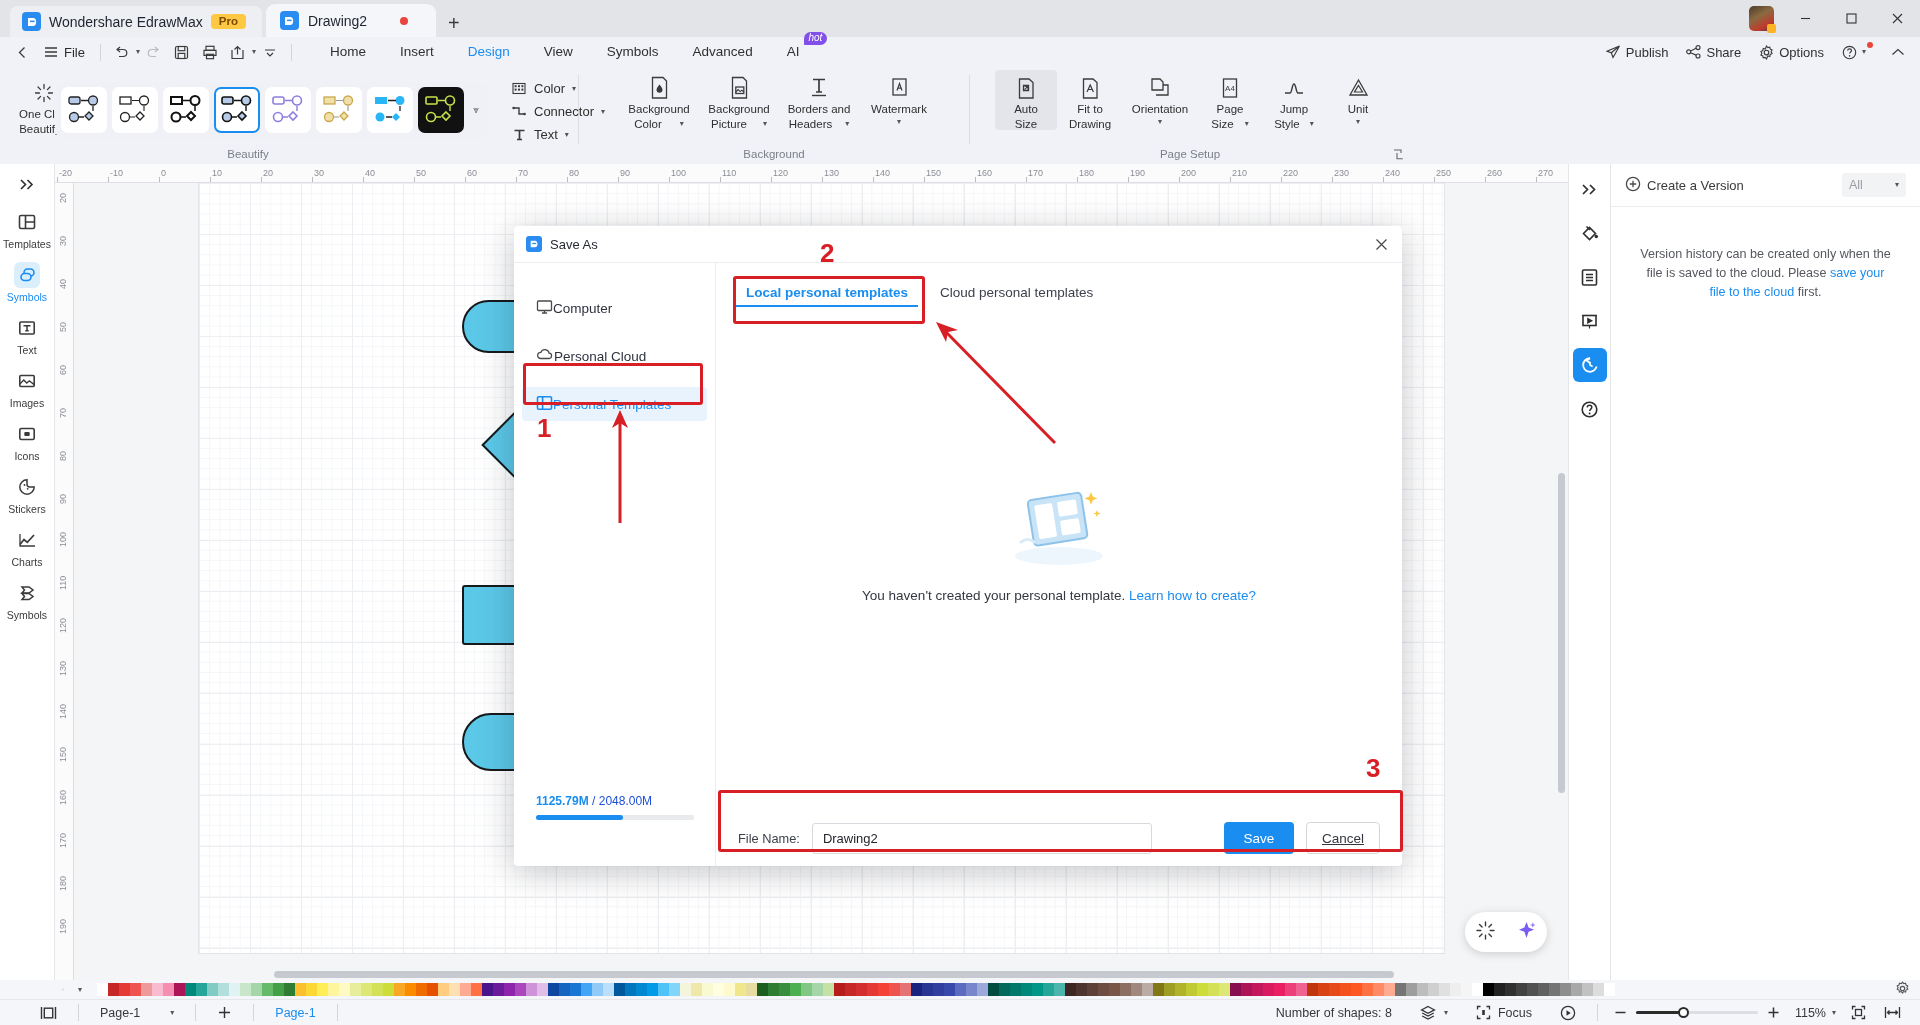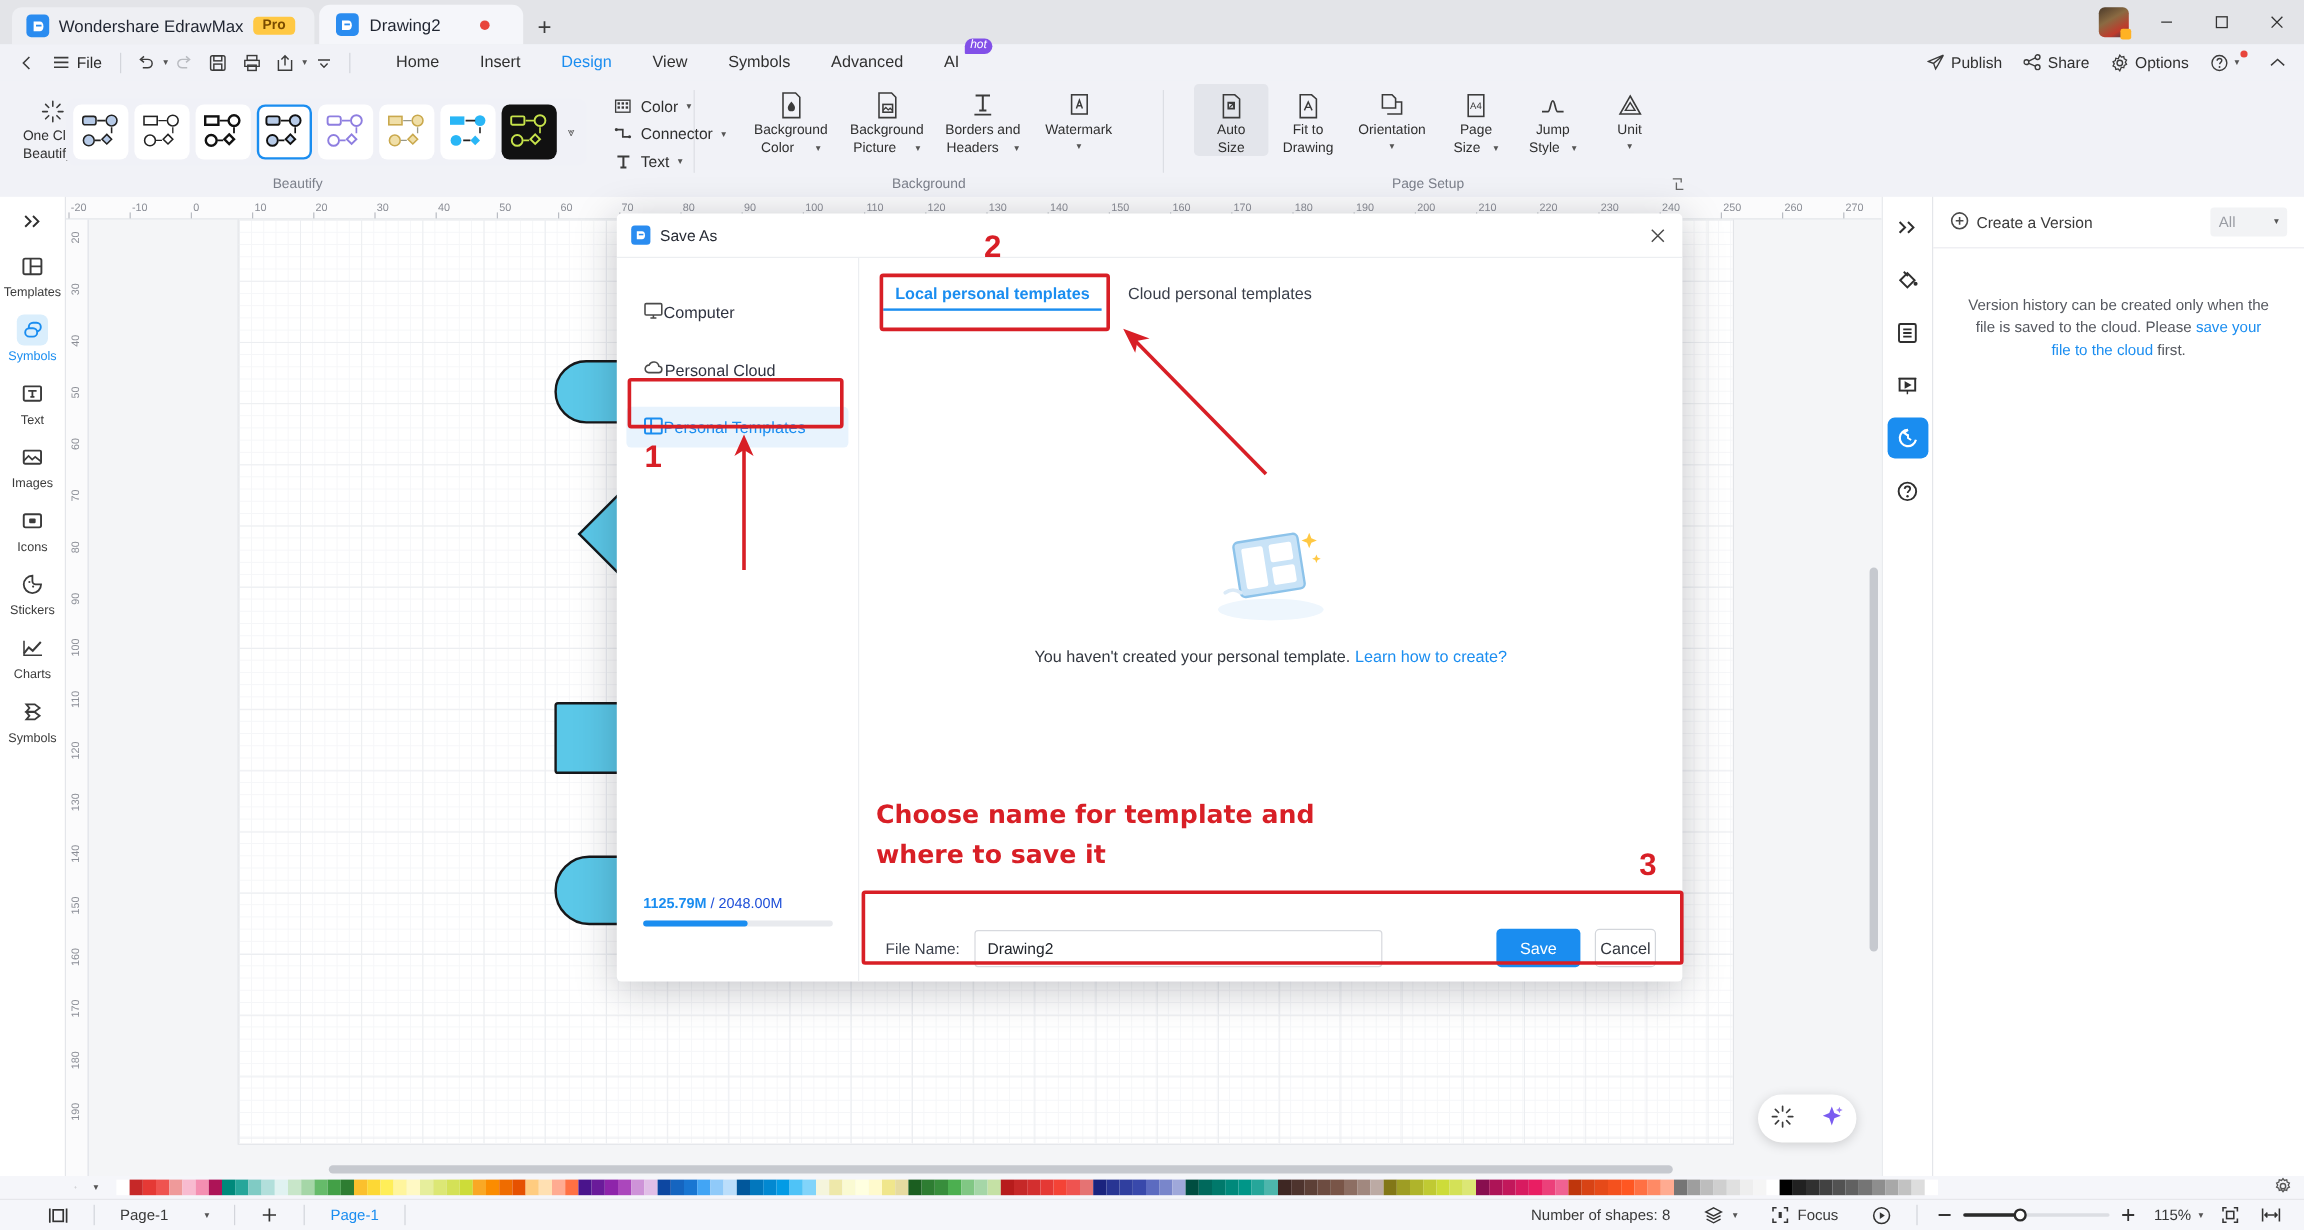--- a/index.html
+++ b/index.html
@@ -183,21 +183,21 @@
   .sb-cell{display:flex;align-items:center;gap:8px;padding:0 14px;height:26px;}
   .sb-page-sel{display:flex;align-items:center;gap:30px;}
   .sb-right{margin-left:auto;display:flex;align-items:center;gap:0;padding-right:10px;}
   .zoomslider{position:relative;width:122px;height:16px;display:flex;align-items:center;}
   .zoomslider .track{position:absolute;left:0;right:0;height:3px;background:#dcdee3;border-radius:2px;}
   .zoomslider .fill{position:absolute;left:0;width:48px;height:3px;background:#2b2b2b;border-radius:2px;}
   .zoomslider .knob{position:absolute;left:42px;width:11px;height:11px;border-radius:50%;background:#fff;border:2.5px solid #2b2b2b;}
   .sb-tabname{color:#1a8df0;}
 
   
-  .overlay { position:absolute; inset:0; }
+  .overlay { position:absolute; inset:0;margin-top:48px; }
   .modal {
     position:absolute; left:514px; top:178px; width:888px; height:640px;
     background:#fff; border-radius:4px; box-shadow:0 6px 34px rgba(20,25,40,.25);
     display:flex; flex-direction:column; overflow:hidden;
   }
   .modal-head { height:36px; display:flex; align-items:center; padding:0 12px; gap:8px; position:relative; }
   .modal-title { font-size:13px; color:#262a33;}
   .modal-close { position:absolute; right:8px; top:6px; width:26px;height:24px;display:flex;align-items:center;justify-content:center;font-size:16px;color:#4a4a4a;}
   .modal-body { flex:1; display:flex; border-top:1px solid #eceef1; min-height:0;}
   .m-left { width:202px; border-right:1px solid #eceef1; display:flex; flex-direction:column; padding-top:28px; position:relative;}
@@ -222,21 +222,21 @@
   .m-footer {
     position:absolute; left:0; right:0; bottom:0; height:56px; display:flex; align-items:center; padding:0 22px; gap:12px;
   }
   .fn-label { font-size:12.8px; color:#3a3f4a;}
   .fn-input {
     width:340px;height:31px;border:1px solid #d7d9de;border-radius:3px;background:#fff;
     display:flex;align-items:center;padding:0 10px;font-size:13px;color:#23262c;
   }
   .btn { height:32px; border-radius:4px; font-size:13.5px; display:flex;align-items:center;justify-content:center; }
   .btn.primary{width:70px;background:#1a8df0;color:#fff;}
-  .btn.ghost{width:51px;background:#fff;border:1px solid #d3d6db;color:#32363e;}
+  .btn.ghost{width:74px;background:#fff;border:1px solid #d3d6db;color:#32363e;text-decoration:underline;}
   .footer-spacer{flex:1;}
 
   
   .anno-box { position:absolute; border:3px solid #d81f26; border-radius:3px; pointer-events:none;}
   .anno-num { position:absolute; color:#d81f26; font-size:26px; font-weight:bold; }
   .anno-text {
     position:absolute; color:#d81f26; font-size:21px; font-weight:bold; line-height:33px;
     font-family:"DejaVu Sans", sans-serif;
   }
   svg.anno-arrow{position:absolute;overflow:visible;pointer-events:none;}
@@ -1293,21 +1293,17 @@
       <path d="M30 12 L38 30 L30 25 L22 30 Z" fill="#d81f26"></path>
     </svg>
 
     <div class="anno-box" style="left:733px;top:228px;width:192px;height:48px;"></div>
     <span class="anno-num" style="left:820px;top:190px;">2</span>
     <svg class="anno-arrow" style="left:930px;top:270px;width:140px;height:130px;">
       <path d="M125 125 L16 14" stroke="#d81f26" stroke-width="3" fill="none"></path>
       <path d="M6 4 L28 12 L18 14 L16 24 Z" fill="#d81f26"></path>
     </svg>
 
-    <div class="anno-text" style="left:730px;top:663px;">
-      <div>Choose name for template and</div>
-      <div>where to save it</div>
-    </div>
     <div class="anno-box" style="left:718px;top:742px;width:685px;height:62px;"></div>
     <span class="anno-num" style="left:1366px;top:705px;">3</span>
   </div>
 
 </div>
 
 </body></html>

